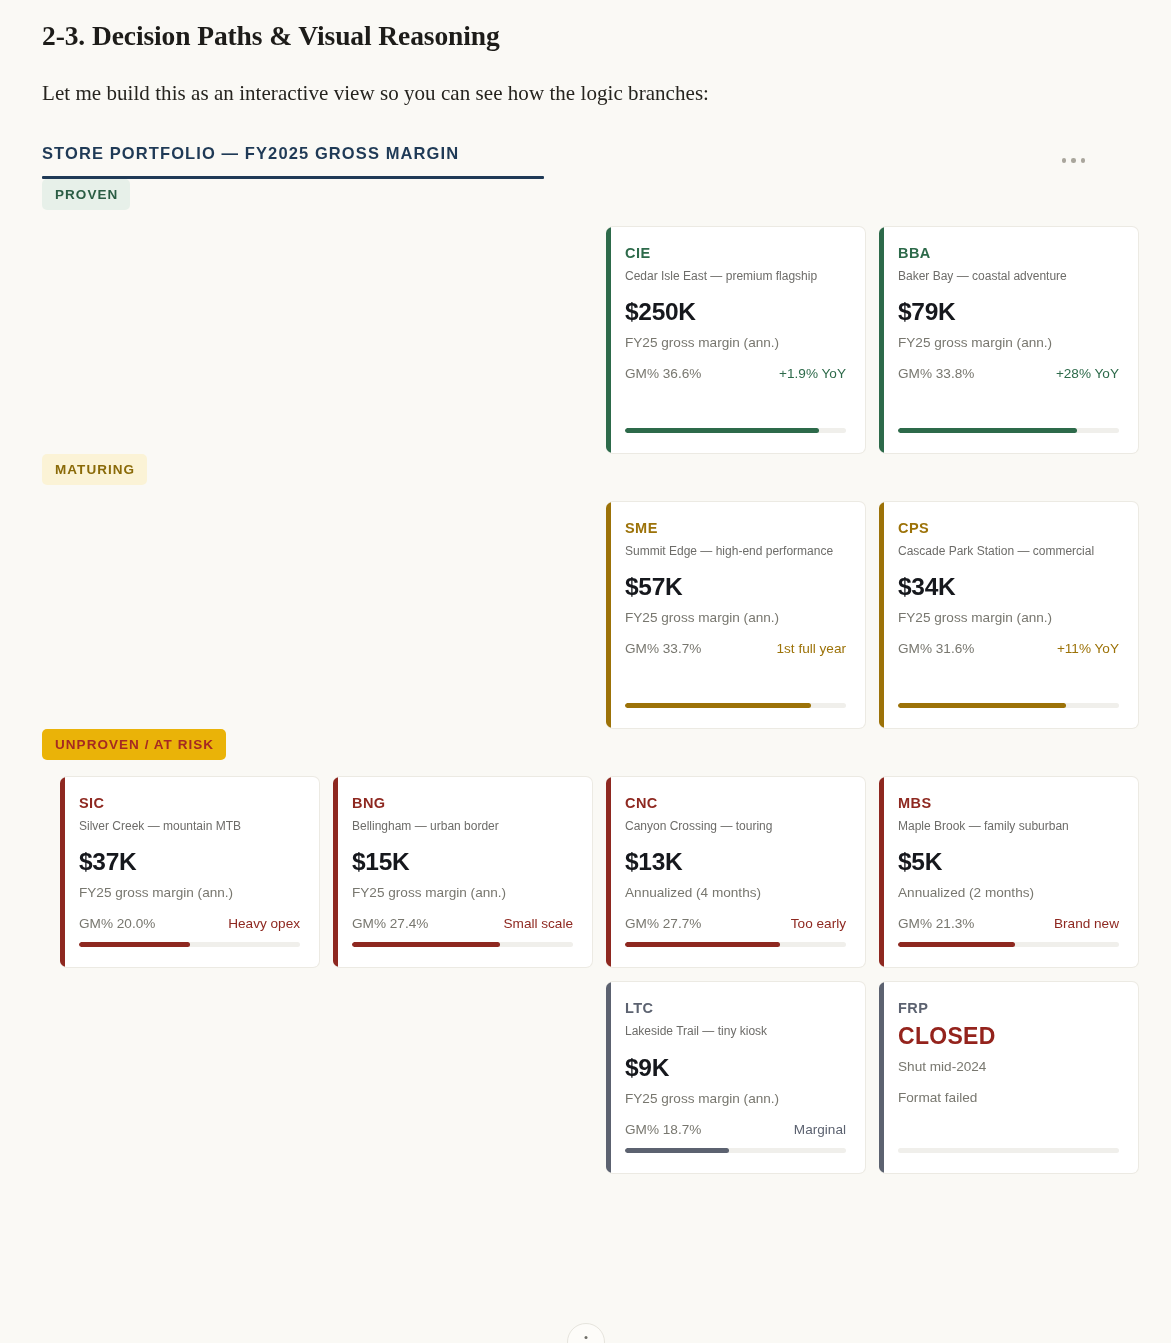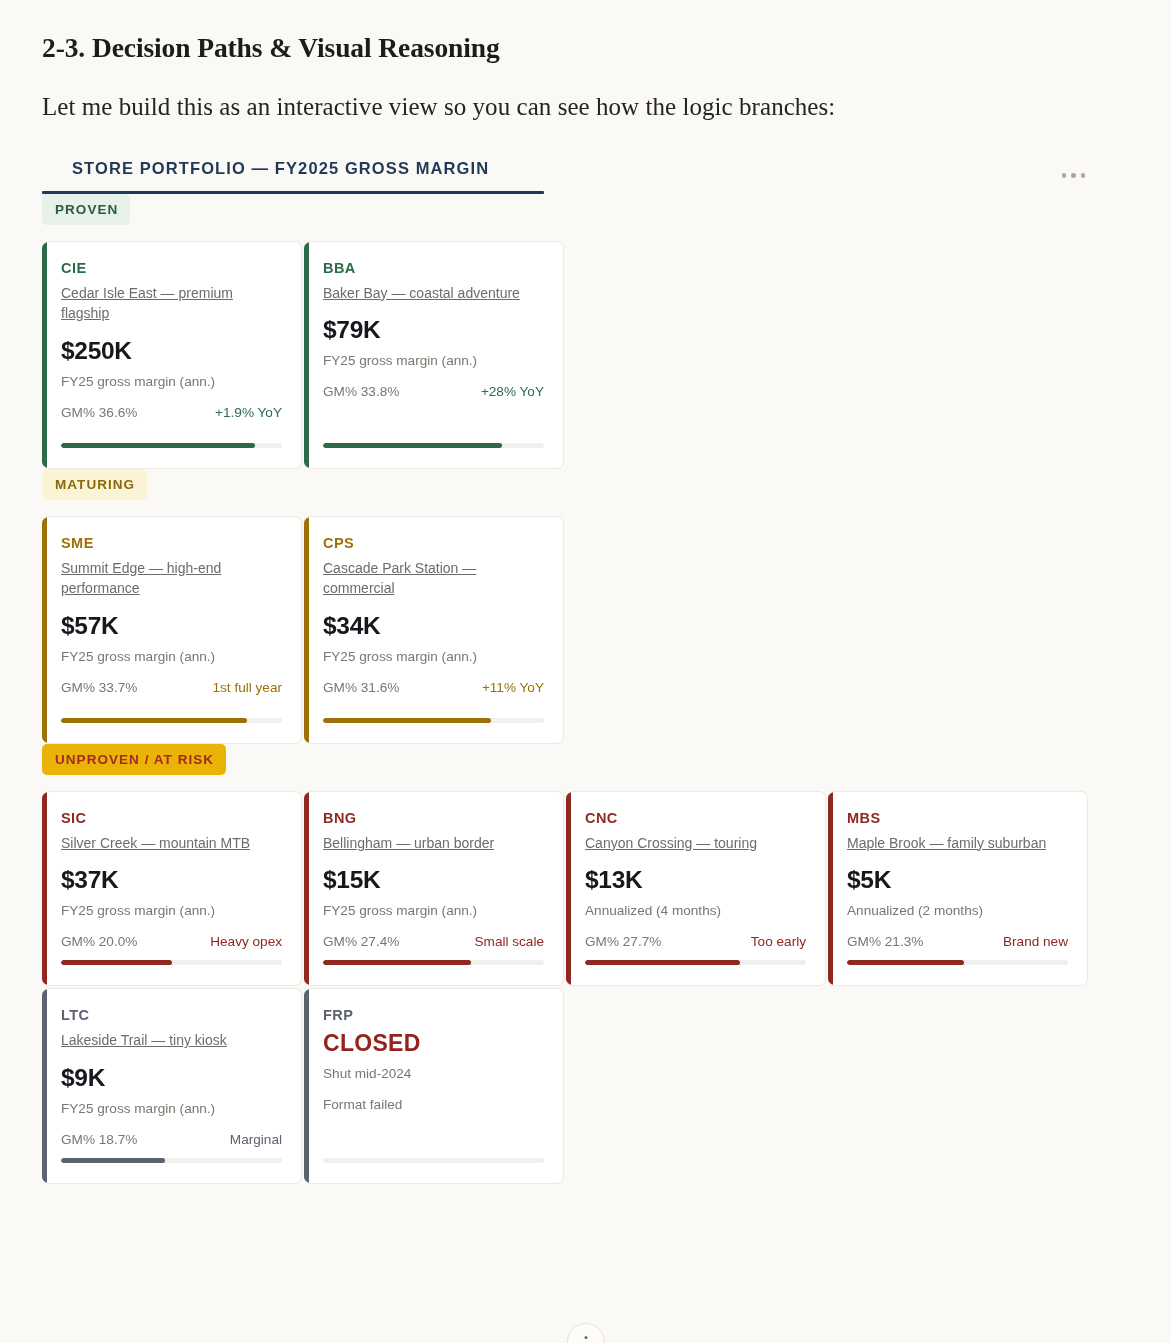--- a/index.html
+++ b/index.html
@@ -7,56 +7,55 @@
   body {
     width: 1171px;
     height: 1343px;
     background: #faf9f5;
     font-family: "Liberation Sans", sans-serif;
     overflow: hidden;
     position: relative;
   }
 
   .page {
-    padding: 22px 32px 0 42px;
+    padding: 10px 32px 0 42px;
     position: relative;
     height: 100%;
   }
 
   
   .doc-title {
     font-family: "Liberation Serif", serif;
     font-size: 27.5px;
     font-weight: 700;
     color: #1d1c19;
     letter-spacing: -0.1px;
     margin-top: 10px;
   }
 
   .doc-lede {
     font-family: "Liberation Serif", serif;
-    font-size: 25px;
+    font-size: 21px;
     color: #26241f;
     margin-top: 29px;
     letter-spacing: 0.05px;
   }
 
   
   .panel-head {
     margin-top: 38px;
     position: relative;
   }
   .panel-title {
     font-size: 16.5px;
     font-weight: 700;
     letter-spacing: 1.1px;
     color: #1f3a56;
     padding-bottom: 13px;
     display: inline-block;
-    margin-left: 30px;
   }
   .panel-rule {
     width: 502px;
     height: 2.5px;
     background: #1f3a56;
     border-radius: 1px;
   }
   .panel-menu {
     position: absolute;
     top: 8px;
@@ -85,22 +84,23 @@
     border-radius: 5px;
   }
   .badge.proven   { background: #e7f0e9; color: #2b5d44; }
   .badge.maturing { background: #fbf3d6; color: #8a6a08; }
   .badge.risk     { background: #eab308; color: #a52a22; }
 
   
   .cards {
     display: flex;
     flex-wrap: wrap;
-    gap: 2px;
+    gap: 13px;
     margin-top: 16px;
+    justify-content: flex-end;
   }
 
   .card {
     width: 260px;
     background: #ffffff;
     border: 1px solid #eceae3;
     border-radius: 7px;
     border-left-width: 0;
     padding: 18px 19px 20px 19px;
     position: relative;
@@ -119,25 +119,24 @@
   .card.tall { min-height: 228px; }
 
   .card-code {
     font-size: 14.5px;
     font-weight: 700;
     color: var(--accent);
     letter-spacing: 0.45px;
     margin-bottom: 7px;
   }
   .card-name {
-    font-size: 14px;
+    font-size: 12px;
     color: #6d6c69;
     line-height: 1.47;
     margin-bottom: 13px;
-    text-decoration: underline;
   }
   .card-value {
     font-size: 24.5px;
     font-weight: 700;
     color: #16181d;
     letter-spacing: -0.3px;
     margin-bottom: 9px;
   }
   .card-value.closed {
     color: #94231c;

